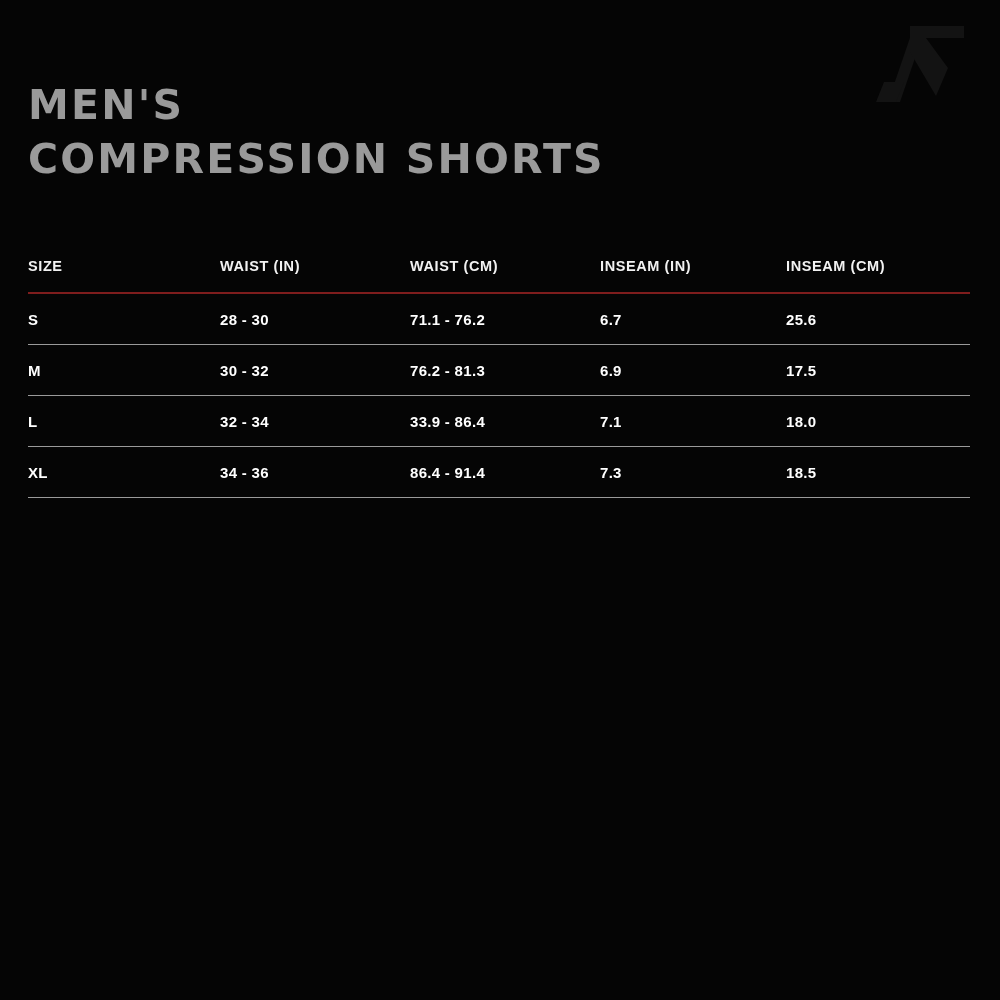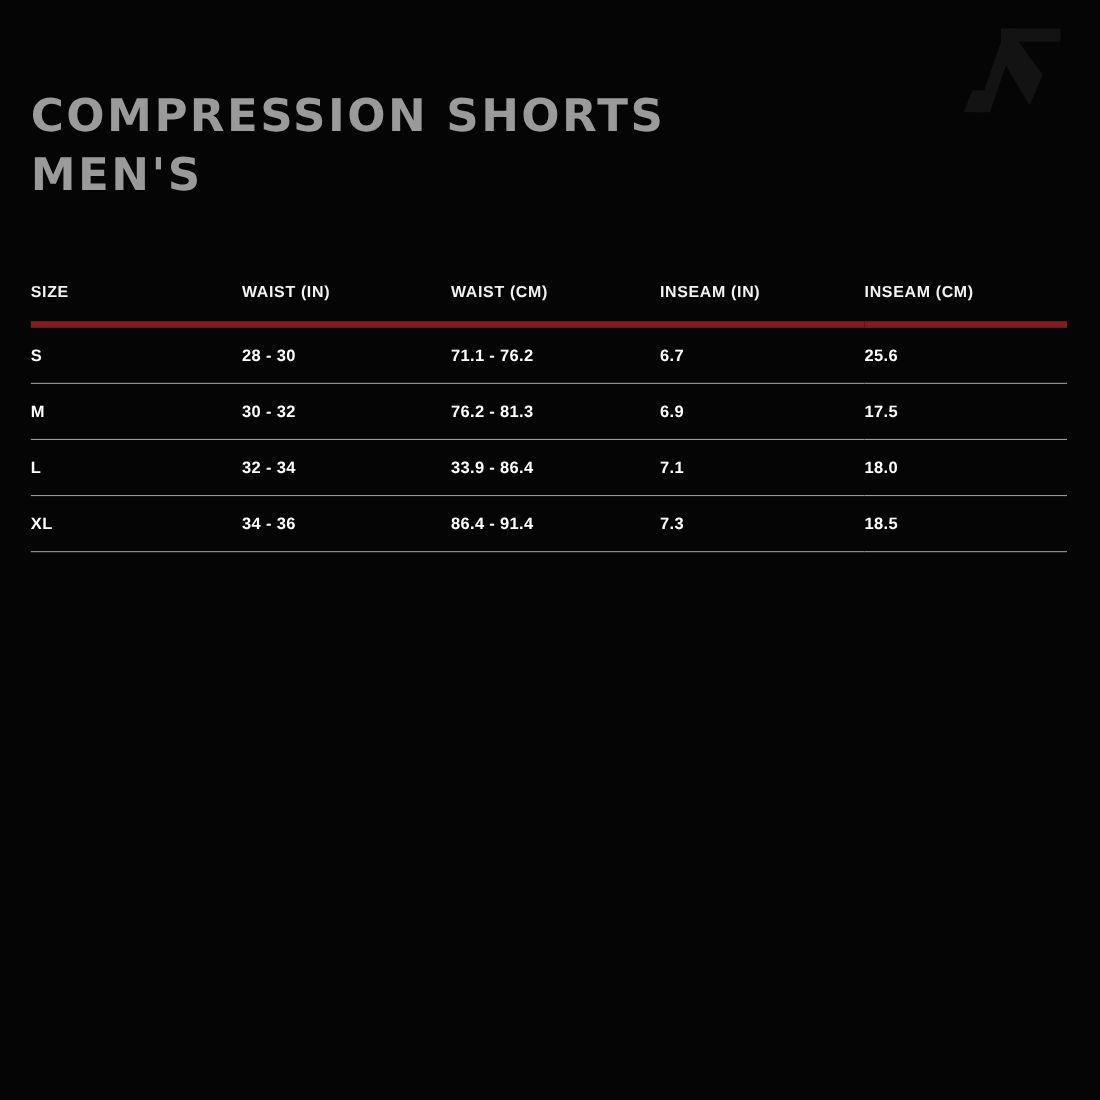--- a/index.html
+++ b/index.html
@@ -55,21 +55,21 @@
     border-collapse: collapse;
     table-layout: fixed;
   }
   table.size-table th {
     text-align: left;
     font-size: 14.5px;
     font-weight: bold;
     letter-spacing: 0.6px;
     color: #f2f2f2;
     padding: 0 0 18px 0;
-    border-bottom: 6px solid #7f1d1d;
+    border-bottom: 2px solid #7f1d1d;
     vertical-align: top;
   }
   table.size-table td {
     text-align: left;
     font-size: 15px;
     font-weight: bold;
     letter-spacing: 0.3px;
     color: #ffffff;
     padding: 16px 0 16px 0;
     border-bottom: 1px solid #9a9a9a;
@@ -88,22 +88,22 @@
 
   <div class="logo">
     <svg viewBox="0 0 120 95" width="120" height="95" aria-hidden="true">
       <path d="M36 84 L62 8 L74 8 L48 84 Z" fill="#131313"></path>
       <path d="M58 8 L112 8 L112 20 L74 20 L96 50 L84 78 L58 34 Z" fill="#131313"></path>
       <path d="M24 84 L44 84 L52 64 L32 64 Z" fill="#131313"></path>
     </svg>
   </div>
 
   <div class="title-block">
+    <div class="title-line">MEN'S</div>
     <div class="title-line">COMPRESSION SHORTS</div>
-    <div class="title-line">MEN'S</div>
   </div>
 
   <div class="table-wrap">
     <table class="size-table">
       <colgroup>
         <col class="c-size">
         <col class="c-win">
         <col class="c-wcm">
         <col class="c-iin">
         <col class="c-icm">

